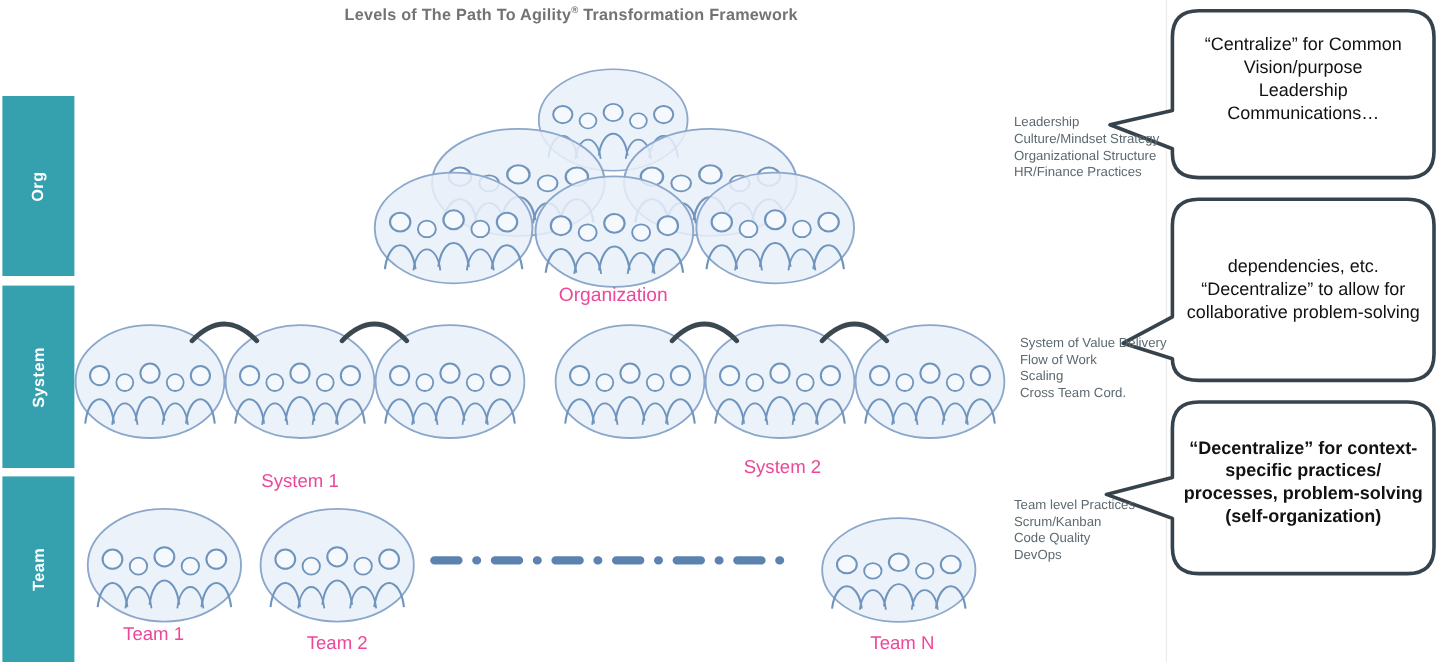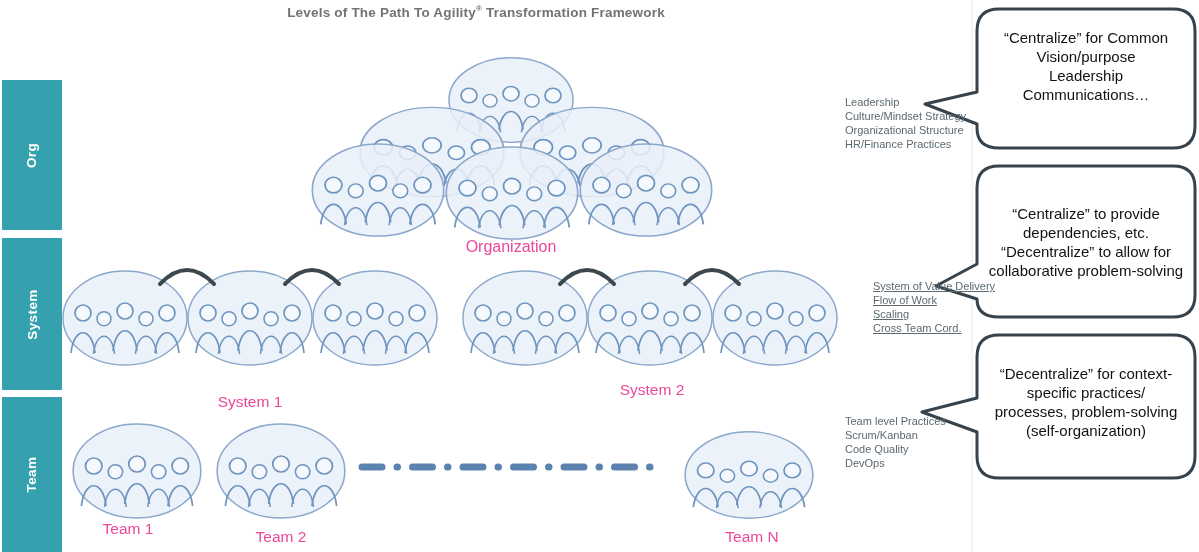--- a/index.html
+++ b/index.html
@@ -123,43 +123,42 @@
 <div class="abs diagram-label" style="left:28px;top:520px;">Team 1</div>
 <div class="abs diagram-label" style="left:181px;top:528px;">Team 2</div>
 <div class="abs diagram-label" style="left:652px;top:528px;">Team N</div>
 
 <div class="abs note" style="left:845px;top:95px;">
   <div>Leadership</div>
   <div>Culture/Mindset Strategy</div>
   <div>Organizational Structure</div>
   <div>HR/Finance Practices</div>
 </div>
-<div class="abs note" style="left:873px;top:279px;text-decoration:underline;">
+<div class="abs note" style="left:850px;top:279px;">
   <div>System of Value Delivery</div>
   <div>Flow of Work</div>
   <div>Scaling</div>
   <div>Cross Team Cord.</div>
 </div>
 <div class="abs note" style="left:845px;top:414px;">
   <div>Team level Practices</div>
   <div>Scrum/Kanban</div>
   <div>Code Quality</div>
   <div>DevOps</div>
 </div>
 
 <div class="abs callout-text" style="top:0;height:131px;">
   <div>“Centralize” for Common</div>
   <div>Vision/purpose</div>
   <div>Leadership</div>
   <div>Communications…</div>
 </div>
 <div class="abs callout-text" style="top:170px;height:143px;">
-  <div>“Centralize” to provide</div>
   <div>dependencies, etc.</div>
   <div>“Decentralize” to allow for</div>
   <div>collaborative problem-solving</div>
 </div>
-<div class="abs callout-text" style="top:339px;height:126px;">
+<div class="abs callout-text" style="top:339px;height:126px;font-weight:bold;">
   <div>“Decentralize” for context-</div>
   <div>specific practices/</div>
   <div>processes, problem-solving</div>
   <div>(self-organization)</div>
 </div>
 
 </body></html>

